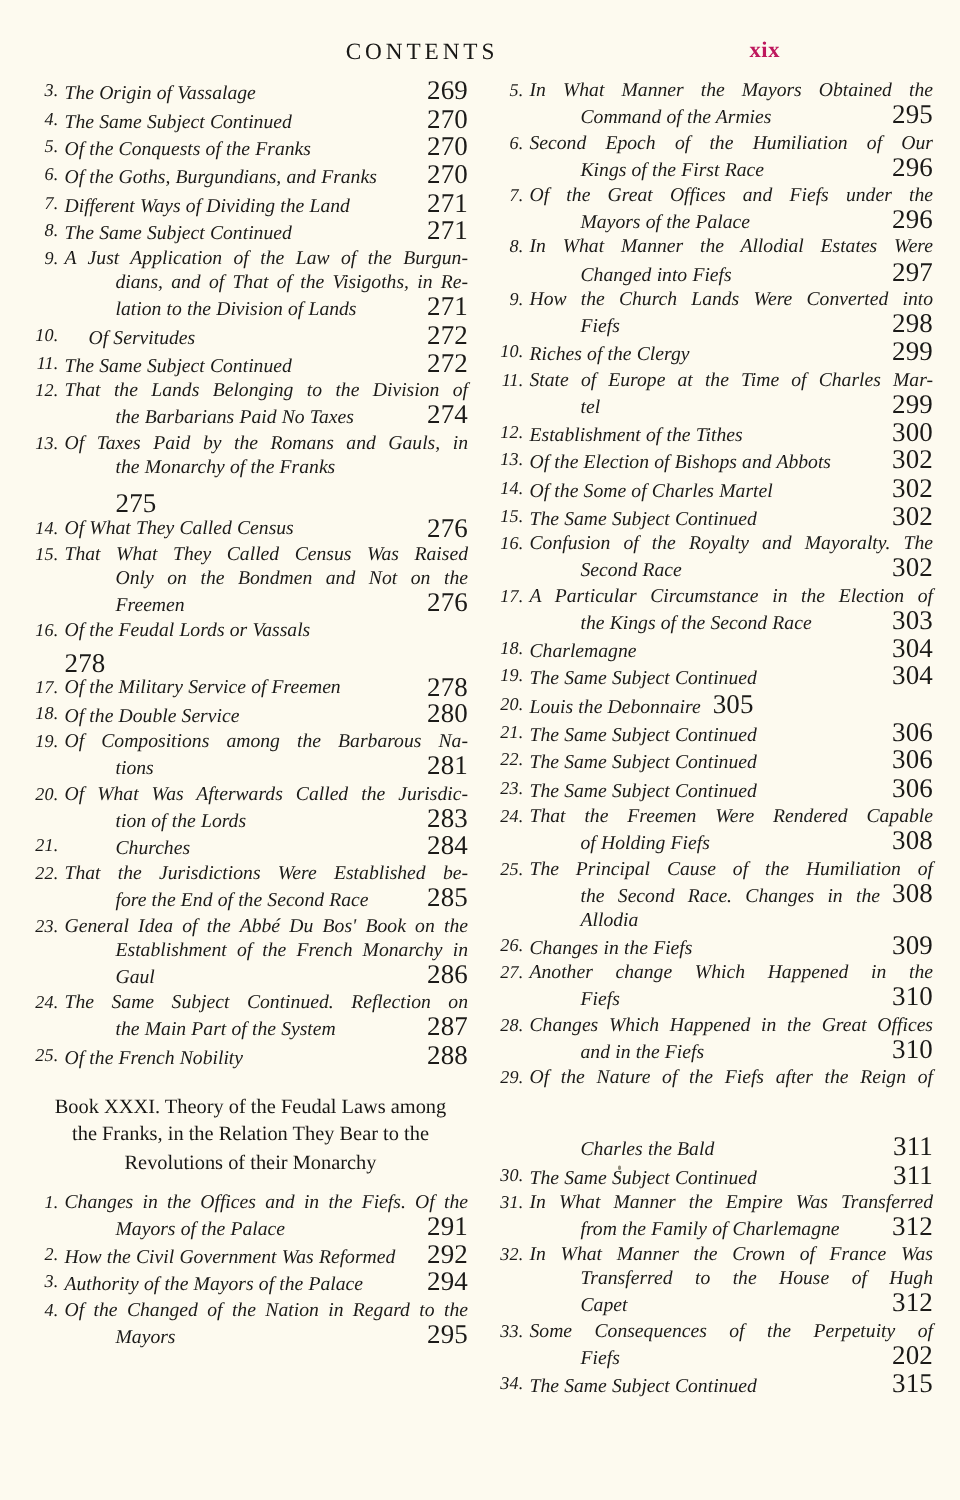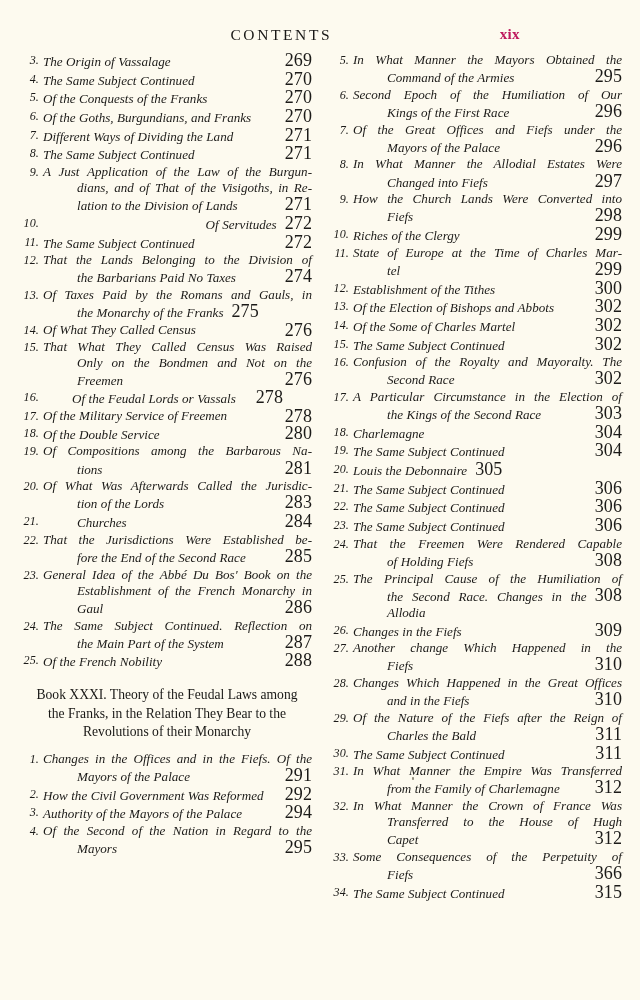--- a/index.html
+++ b/index.html
@@ -201,63 +201,63 @@
           </div>
           <div class="entry">
             <span class="num">9.</span>
             <span class="body-wrap"><span class="title"><span class="first">A Just Application of the Law of the Burgun-</span><span class="cont">dians, and of That of the Visigoths, in Re-</span><span class="cont last-left" style="display: flex; justify-content: space-between; align-items: baseline; gap: 8px;">
                   <span>lation to the Division of Lands</span>
                   <span class="pg">271</span>
                 </span></span></span>
           </div>
           <div class="entry">
             <span class="num">10.</span>
-            <span class="body-wrap"><span class="title"><span class="first last-left" style="display: flex; justify-content: flex-end; align-items: baseline; gap: 8px;">
+            <span class="body-wrap"><span class="title"><span class="first last-left" style="display: flex; justify-content: space-between; align-items: baseline; gap: 8px; margin-left: 16px;">
                   <span>Of Servitudes</span>
                   <span class="pg">272</span>
                 </span></span></span>
           </div>
           <div class="entry">
             <span class="num">11.</span>
             <span class="body-wrap"><span class="title"><span class="first last-left" style="display: flex; justify-content: space-between; align-items: baseline; gap: 8px;">
                   <span>The Same Subject Continued</span>
                   <span class="pg">272</span>
                 </span></span></span>
           </div>
           <div class="entry">
             <span class="num">12.</span>
             <span class="body-wrap"><span class="title"><span class="first">That the Lands Belonging to the Division of</span><span class="cont last-left" style="display: flex; justify-content: space-between; align-items: baseline; gap: 8px;">
                   <span>the Barbarians Paid No Taxes</span>
                   <span class="pg">274</span>
                 </span></span></span>
           </div>
           <div class="entry">
             <span class="num">13.</span>
-            <span class="body-wrap"><span class="title"><span class="first">Of Taxes Paid by the Romans and Gauls, in</span><span class="cont last-left" style="display: flex; align-items: baseline; gap: 8px;">
+            <span class="body-wrap"><span class="title"><span class="first">Of Taxes Paid by the Romans and Gauls, in</span><span class="cont last-left" style="display: flex; justify-content: space-between; align-items: baseline; gap: 8px; flex-direction: column;">
                   <span>the Monarchy of the Franks</span>
                   <span class="pg">275</span>
                 </span></span></span>
           </div>
           <div class="entry">
             <span class="num">14.</span>
             <span class="body-wrap"><span class="title"><span class="first last-left" style="display: flex; justify-content: space-between; align-items: flex-start; gap: 13px;">
                   <span>Of What They Called Census</span>
                   <span class="pg">276</span>
                 </span></span></span>
           </div>
           <div class="entry">
             <span class="num">15.</span>
             <span class="body-wrap"><span class="title"><span class="first">That What They Called Census Was Raised</span><span class="cont">Only on the Bondmen and Not on the</span><span class="cont last-left" style="display: flex; justify-content: space-between; align-items: baseline; gap: 8px;">
                   <span>Freemen</span>
                   <span class="pg">276</span>
                 </span></span></span>
           </div>
           <div class="entry">
             <span class="num">16.</span>
-            <span class="body-wrap"><span class="title"><span class="first last-left" style="display: flex; justify-content: center; align-items: baseline; gap: 20px;">
+            <span class="body-wrap"><span class="title"><span class="first last-left" style="display: flex; justify-content: center; align-items: baseline; gap: 6px; flex-direction: column;">
                   <span>Of the Feudal Lords or Vassals</span>
                   <span class="pg">278</span>
                 </span></span></span>
           </div>
           <div class="entry">
             <span class="num">17.</span>
             <span class="body-wrap"><span class="title"><span class="first last-left" style="display: flex; justify-content: space-between; align-items: center; gap: 8px;">
                   <span>Of the Military Service of Freemen</span>
                   <span class="pg">278</span>
                 </span></span></span>
@@ -337,21 +337,21 @@
           </div>
           <div class="entry">
             <span class="num">3.</span>
             <span class="body-wrap"><span class="title"><span class="first last-left" style="display: flex; justify-content: space-between; align-items: baseline; gap: 8px;">
                   <span>Authority of the Mayors of the Palace</span>
                   <span class="pg">294</span>
                 </span></span></span>
           </div>
           <div class="entry">
             <span class="num">4.</span>
-            <span class="body-wrap"><span class="title"><span class="first">Of the Second of the Nation in Regard to the</span><span class="cont last-left" style="display: flex; justify-content: space-between; align-items: baseline; gap: 8px;">
+            <span class="body-wrap"><span class="title"><span class="first">Of the Changed of the Nation in Regard to the</span><span class="cont last-left" style="display: flex; justify-content: space-between; align-items: baseline; gap: 8px;">
                   <span>Mayors</span>
                   <span class="pg">295</span>
                 </span></span></span>
           </div>
         </div>
     </div>
 
     <div class="col">
       <div id="right-entries">
           <div class="entry">
@@ -517,21 +517,21 @@
           </div>
           <div class="entry">
             <span class="num">28.</span>
             <span class="body-wrap"><span class="title"><span class="first">Changes Which Happened in the Great Offices</span><span class="cont last-left" style="display: flex; justify-content: space-between; align-items: baseline; gap: 8px;">
                   <span>and in the Fiefs</span>
                   <span class="pg">310</span>
                 </span></span></span>
           </div>
           <div class="entry">
             <span class="num">29.</span>
-            <span class="body-wrap"><span class="title"><span class="first">Of the Nature of the Fiefs after the Reign of</span><span class="cont last-left" style="display: flex; justify-content: space-between; align-items: baseline; gap: 0;">
+            <span class="body-wrap"><span class="title"><span class="first">Of the Nature of the Fiefs after the Reign of</span><span class="cont last-left" style="display: flex; justify-content: space-between; align-items: baseline; gap: 0; margin-top: 30px;">
                   <span>Charles the Bald</span>
                   <span class="pg">311</span>
                 </span></span></span>
           </div>
           <div class="entry">
             <span class="num">30.</span>
             <span class="body-wrap"><span class="title"><span class="first last-left" style="display: flex; justify-content: space-between; align-items: baseline; gap: 8px;">
                   <span>The Same Subject Continued</span>
                   <span class="pg">311</span>
                 </span></span></span>
@@ -547,21 +547,21 @@
             <span class="num">32.</span>
             <span class="body-wrap"><span class="title"><span class="first">In What Manner the Crown of France Was</span><span class="cont">Transferred to the House of Hugh</span><span class="cont last-left" style="display: flex; justify-content: space-between; align-items: baseline; gap: 8px;">
                   <span>Capet</span>
                   <span class="pg">312</span>
                 </span></span></span>
           </div>
           <div class="entry">
             <span class="num">33.</span>
             <span class="body-wrap"><span class="title"><span class="first">Some Consequences of the Perpetuity of</span><span class="cont last-left" style="display: flex; justify-content: space-between; align-items: baseline; gap: 8px;">
                   <span>Fiefs</span>
-                  <span class="pg">366</span>
+                  <span class="pg">202</span>
                 </span></span></span>
           </div>
           <div class="entry">
             <span class="num">34.</span>
             <span class="body-wrap"><span class="title"><span class="first last-left" style="display: flex; justify-content: space-between; align-items: baseline; gap: 8px;">
                   <span>The Same Subject Continued</span>
                   <span class="pg">315</span>
                 </span></span></span>
           </div>
         </div>

